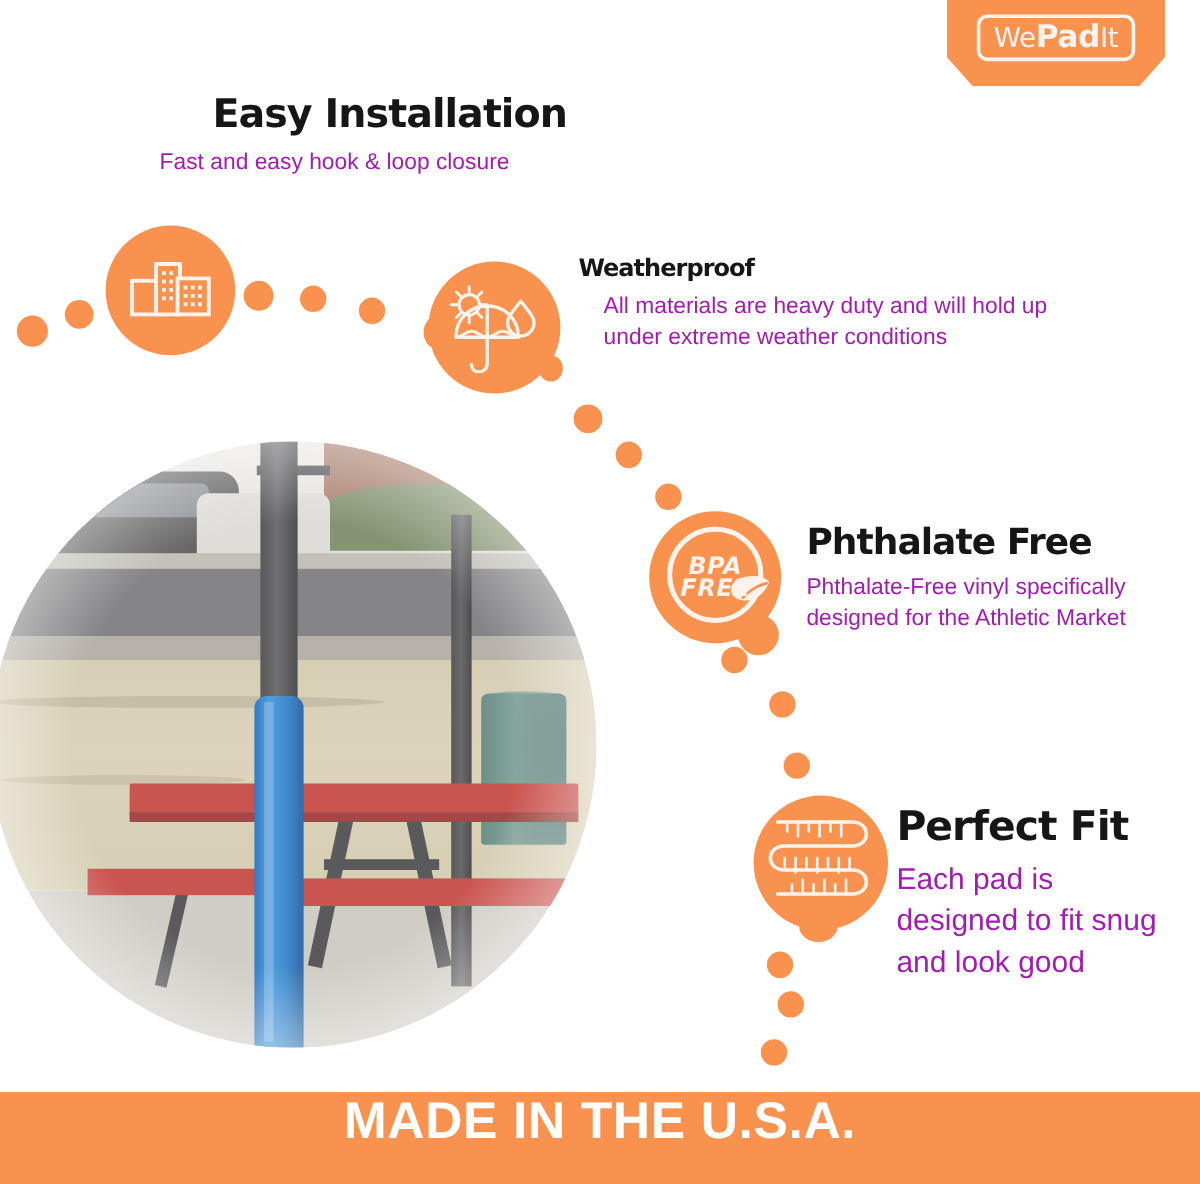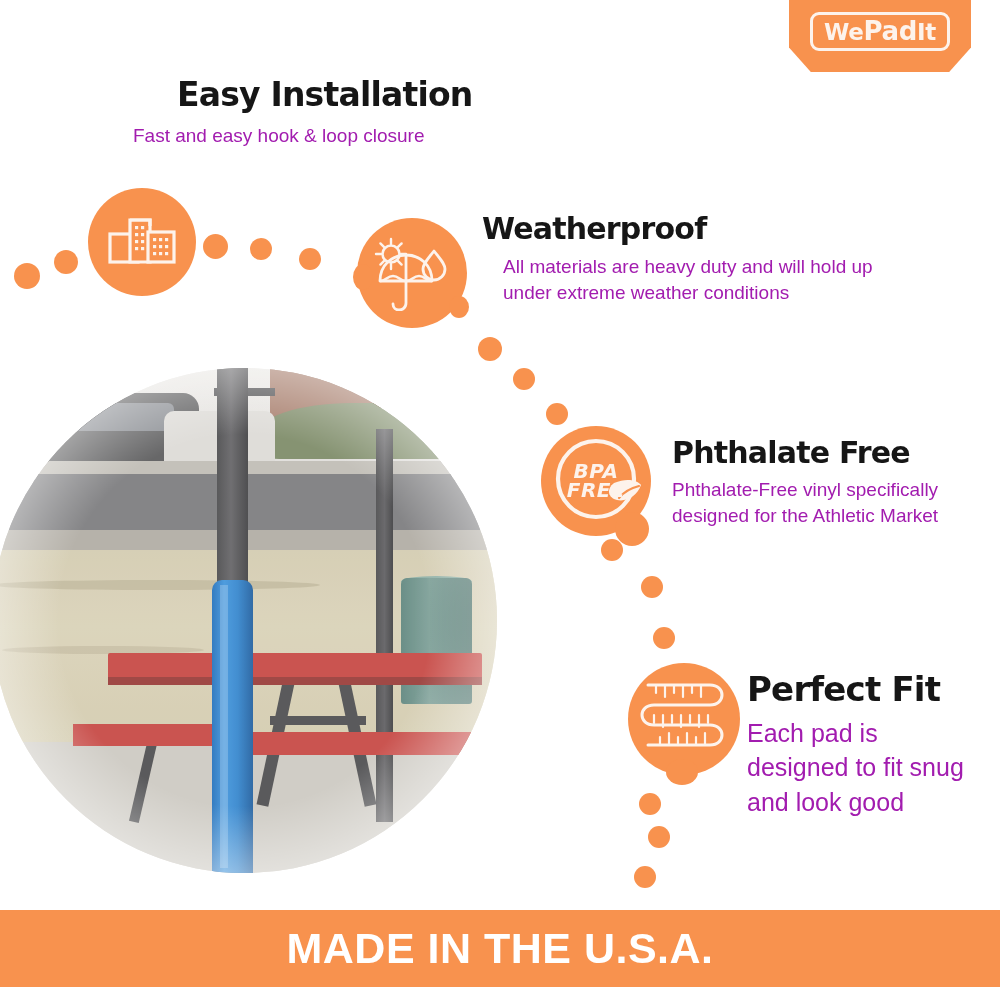--- a/index.html
+++ b/index.html
@@ -42,21 +42,21 @@
     padding: 3px 11px 4px 11px;
     line-height: 1;
     white-space: nowrap;
   }
   .logo-text {
     font-size: 23px;
     color: #fdf3ec;
     letter-spacing: -0.3px;
     font-family: "DejaVu Sans", sans-serif;
   }
-  .logo-text .lw { font-weight: 700; }
+  .logo-text .lw { font-weight: 400; }
   .logo-text .lb { font-weight: 800; font-size: 26px; }
 
   
   .feature-title {
     font-family: "DejaVu Sans", sans-serif;
     font-weight: 700;
     color: #161616;
     letter-spacing: -0.8px;
     line-height: 1.05;
   }
@@ -65,21 +65,21 @@
     font-weight: 400;
     color: #a21caf;
     line-height: 1.38;
   }
 
   .blk-easy { position: absolute; left: 133px; top: 78px; width: 470px; }
   .blk-easy .feature-title { font-size: 33px; margin-left: 44px; }
   .blk-easy .feature-desc { font-size: 19px; margin-top: 10px; }
 
   .blk-weather { position: absolute; left: 482px; top: 213px; width: 420px; }
-  .blk-weather .feature-title { font-size: 30px; }
+  .blk-weather .feature-title { font-size: 20px; }
   .blk-weather .feature-desc { font-size: 19px; margin-top: 9px; margin-left: 21px; }
 
   .blk-phth { position: absolute; left: 672px; top: 437px; width: 300px; }
   .blk-phth .feature-title { font-size: 30px; }
   .blk-phth .feature-desc { font-size: 19px; margin-top: 8px; }
 
   .blk-fit { position: absolute; left: 747px; top: 672px; width: 235px; }
   .blk-fit .feature-title { font-size: 34px; }
   .blk-fit .feature-desc { font-size: 25px; margin-top: 8px; }
 
@@ -218,21 +218,20 @@
 
   
   .footer {
     position: absolute;
     left: 0;
     top: 910px;
     width: 1000px;
     height: 77px;
     background: #f8924e;
     display: flex;
-    align-items: center;
     justify-content: center;
   }
   .footer-text {
     font-family: "Liberation Sans", sans-serif;
     font-weight: 700;
     font-size: 43px;
     color: #ffffff;
     letter-spacing: 0.5px;
   }
 </style>

